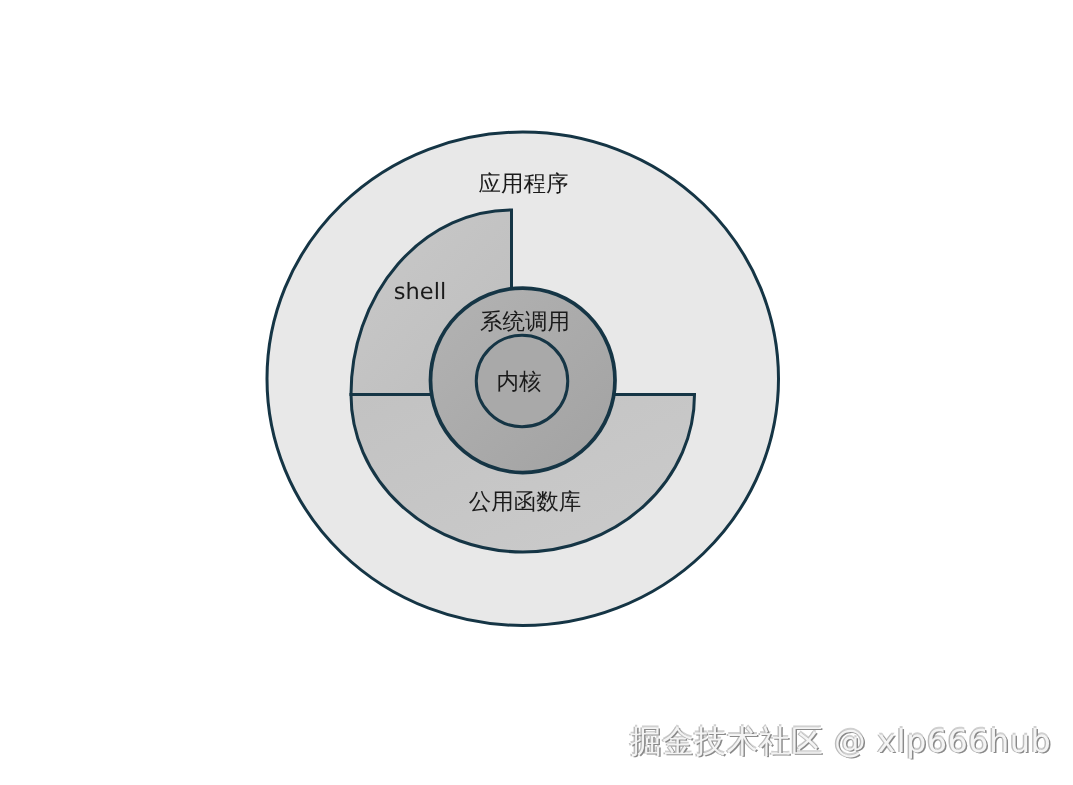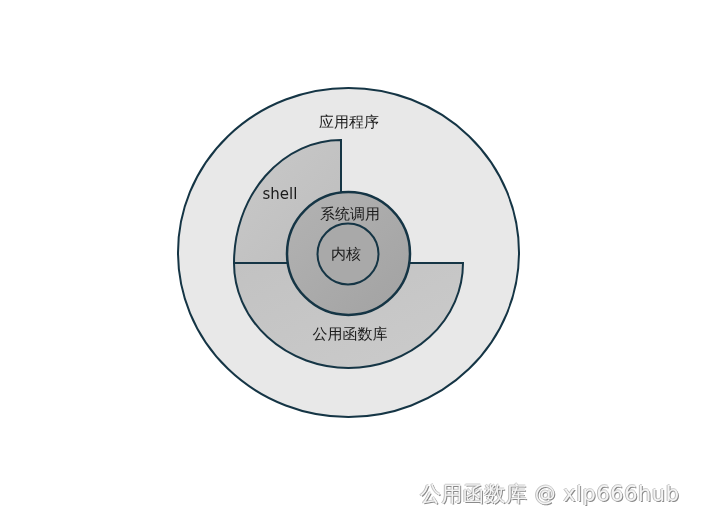--- a/index.html
+++ b/index.html
@@ -40,13 +40,13 @@
 
   <circle cx="348" cy="254" r="30.5" fill="#a9a9a9" stroke="#153545" stroke-width="2"></circle>
 
   <text class="lbl" x="349" y="127" font-size="15" text-anchor="middle">应用程序</text>
   <text class="lbl" x="280" y="199" font-size="15" text-anchor="middle">shell</text>
   <text class="lbl" x="350" y="219" font-size="15" text-anchor="middle">系统调用</text>
   <text class="lbl" x="346" y="259" font-size="15" text-anchor="middle">内核</text>
   <text class="lbl" x="350" y="339" font-size="15" text-anchor="middle">公用函数库</text>
 </svg>
 
-<div class="watermark">公用函数库 @ xlp666hub</div>
+<div class="watermark">掘金技术社区 @ xlp666hub</div>
 
 </body></html>

